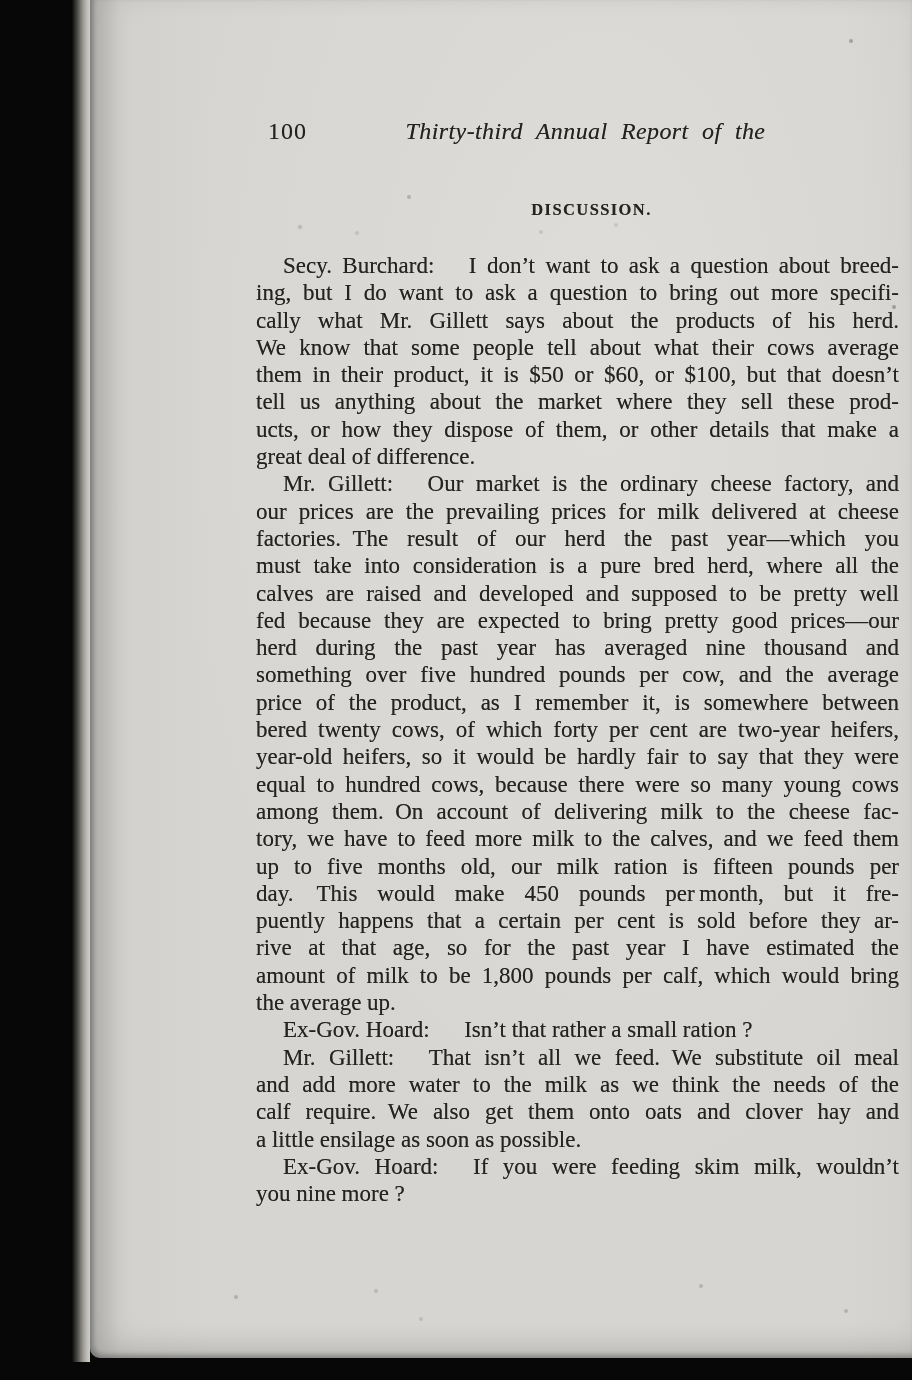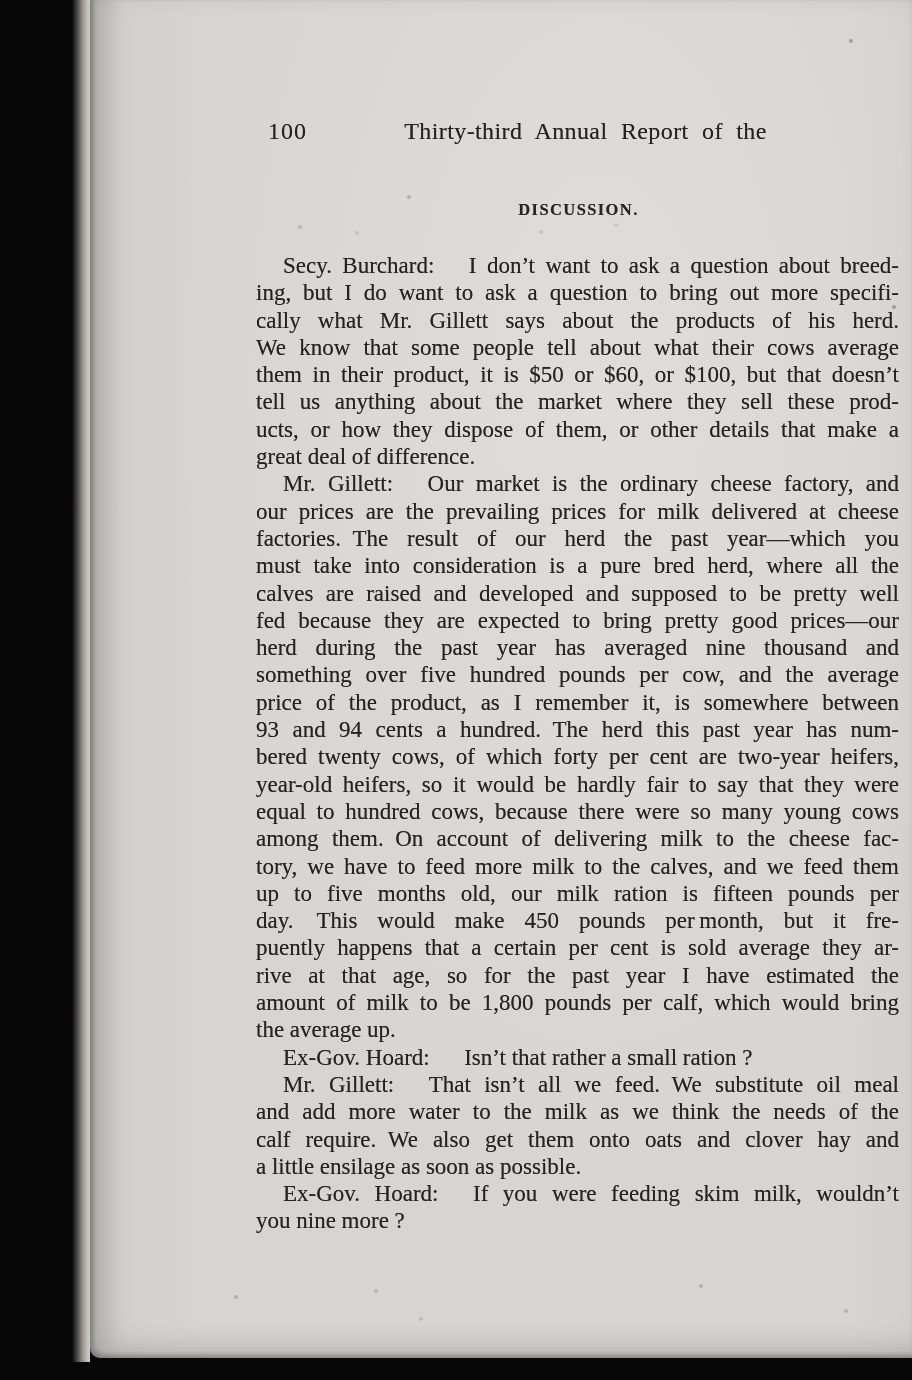--- a/index.html
+++ b/index.html
@@ -29,24 +29,24 @@
     box-shadow: inset 16px -10px 28px rgba(0,0,0,0.16),
                 inset 3px -3px 5px rgba(0,0,0,0.28);
   }
 
   .runhead {
     position:absolute; left:174px; top:116px; width:643px; height:32px;
     text-align:center; font-size:24px; line-height:30px; color:#23221f;
     text-shadow:0 0 0.5px rgba(35,34,31,0.5);
   }
   .pagenum { position:absolute; left:4px; top:0; font-size:24px; letter-spacing:1px; font-style:normal; }
-  .runtitle { letter-spacing:0.4px; word-spacing:7px; }
+  .runtitle { font-style:italic; letter-spacing:0.4px; word-spacing:7px; }
 
   .heading {
-    position:absolute; left:167px; top:199px; width:643px;
+    position:absolute; left:180px; top:199px; width:643px;
     text-align:center; font-size:16.5px; line-height:22px;
     font-weight:700; letter-spacing:1.4px; color:#26251f;
     text-shadow:0 0 0.4px rgba(38,37,31,0.5);
   }
 
   .body {
     position:absolute; left:166px; top:252px; width:643px;
     font-size:23px; line-height:27.3px; color:#242320;
     text-shadow:0 0 0.55px rgba(36,35,32,0.55);
   }
@@ -106,29 +106,28 @@
         <div>
           <div class="line first">Mr. Gillett:  Our market is the ordinary cheese factory, and</div>
           <div class="line">our prices are the prevailing prices for milk delivered at cheese</div>
           <div class="line">factories. The result of our herd the past year—which you</div>
           <div class="line">must take into consideration is a pure bred herd, where all the</div>
           <div class="line">calves are raised and developed and supposed to be pretty well</div>
           <div class="line">fed because they are expected to bring pretty good prices—our</div>
           <div class="line">herd during the past year has averaged nine thousand and</div>
           <div class="line">something over five hundred pounds per cow, and the average</div>
           <div class="line">price of the product, as I remember it, is somewhere between</div>
-          <div class="line">93 and 94 cents a hundred. The herd this past year has num-</div>
           <div class="line">bered twenty cows, of which forty per cent are two-year heifers,</div>
           <div class="line">year-old heifers, so it would be hardly fair to say that they were</div>
           <div class="line">equal to hundred cows, because there were so many young cows</div>
           <div class="line">among them. On account of delivering milk to the cheese fac-</div>
           <div class="line">tory, we have to feed more milk to the calves, and we feed them</div>
           <div class="line">up to five months old, our milk ration is fifteen pounds per</div>
           <div class="line">day. This would make 450 pounds per month, but it fre-</div>
-          <div class="line">puently happens that a certain per cent is sold average they ar-</div>
+          <div class="line">puently happens that a certain per cent is sold before they ar-</div>
           <div class="line">rive at that age, so for the past year I have estimated the</div>
           <div class="line">amount of milk to be 1,800 pounds per calf, which would bring</div>
           <div class="line last">the average up.</div>
         </div>
         <div>
           <div class="line first last">Ex-Gov. Hoard:  Isn’t that rather a small ration ?</div>
         </div>
         <div>
           <div class="line first">Mr. Gillett:  That isn’t all we feed. We substitute oil meal</div>
           <div class="line">and add more water to the milk as we think the needs of the</div>

